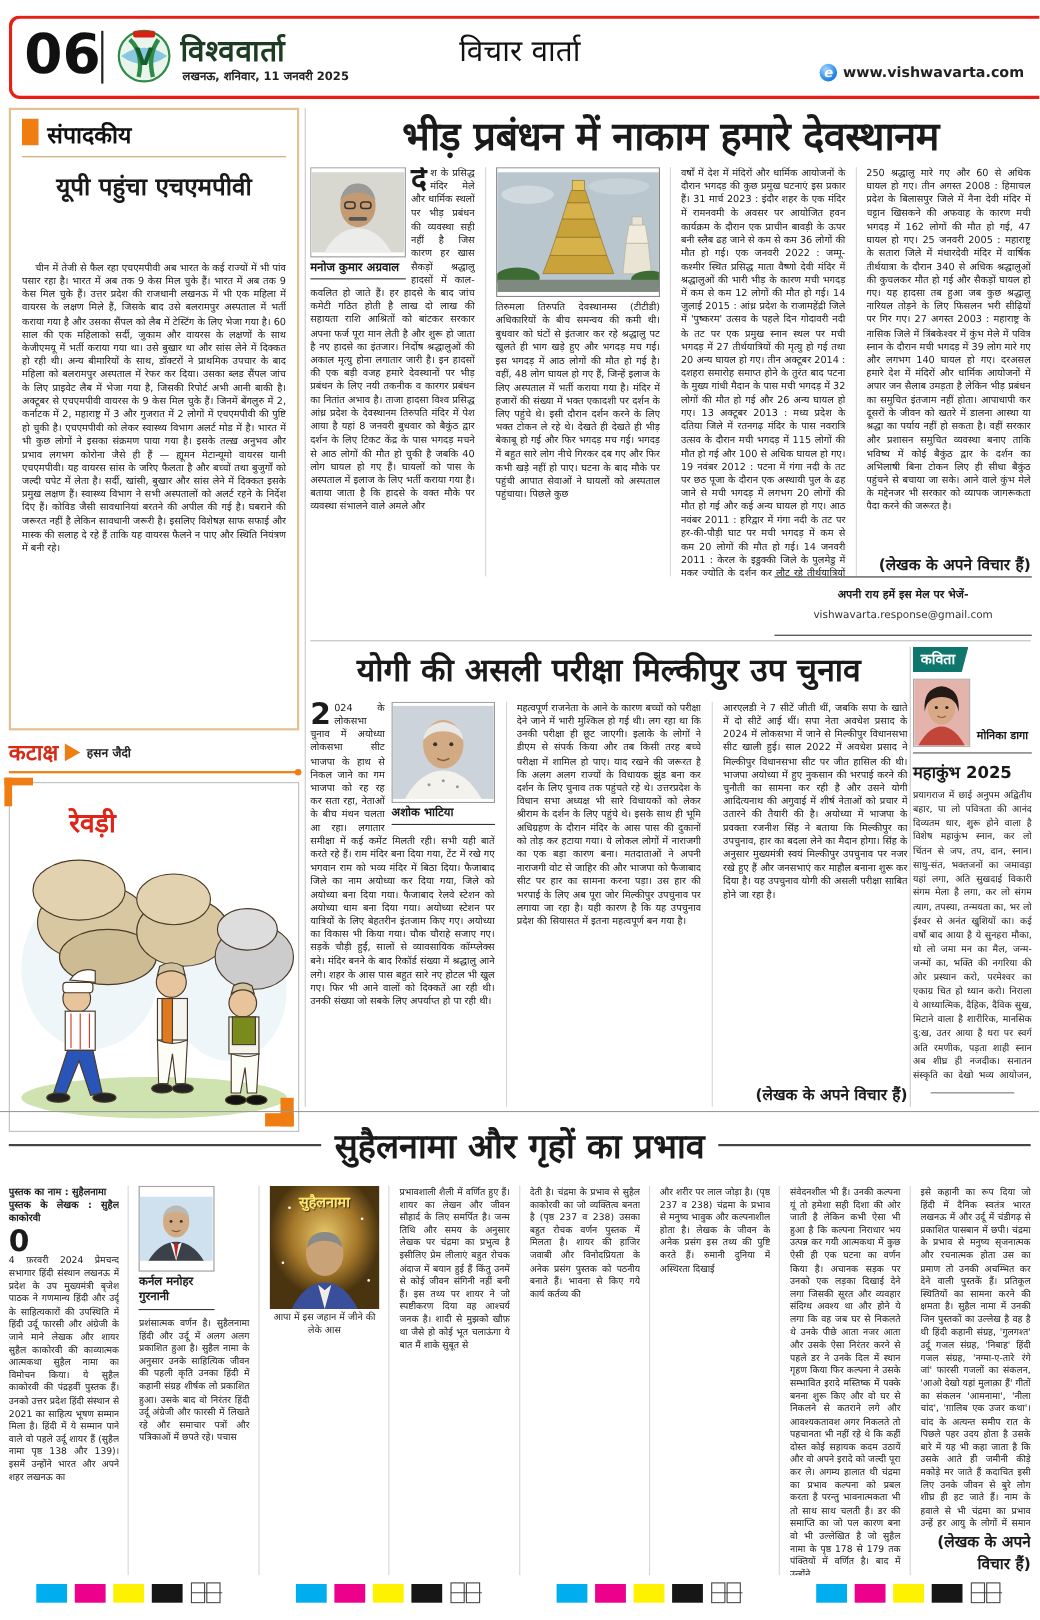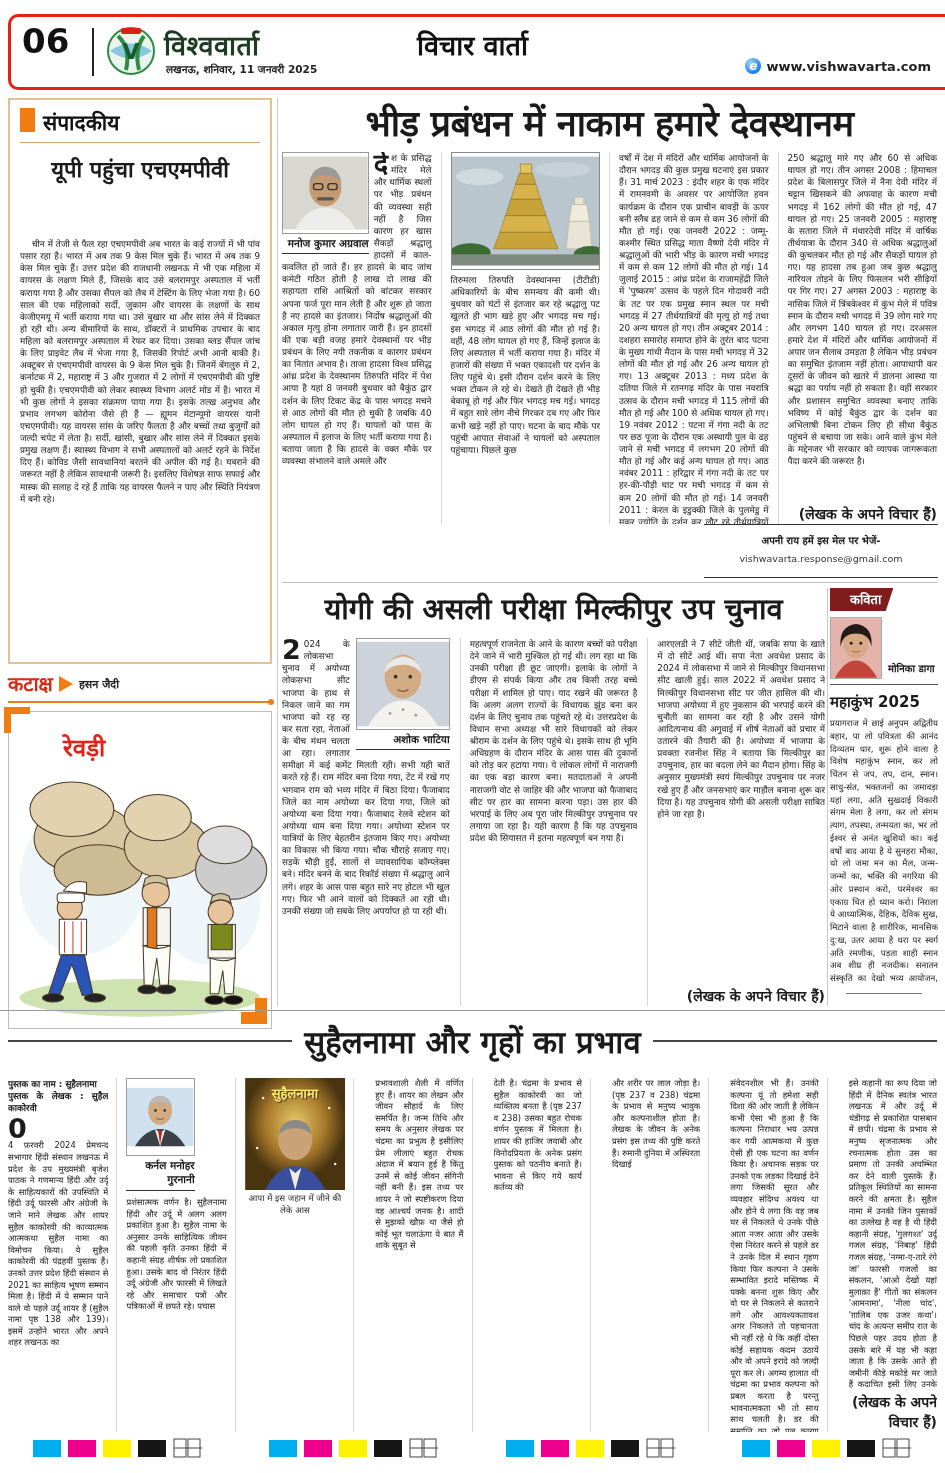--- a/index.html
+++ b/index.html
@@ -7,32 +7,32 @@
   .page {
     position:relative; width:945px; height:1473px; margin:0 auto;
     background:#fff; overflow:hidden;
     font-family:"DejaVu Sans", sans-serif; color:#1a1a1a;
   }
   
   .masthead-frame {
     position:absolute; left:8px; top:14px; width:960px; height:76px;
     border:3px solid #e81f15; border-radius:10px 0 0 10px; border-right:none;
   }
-  .pageno { position:absolute; left:22px; top:24px; font-size:34px; font-weight:bold; color:#111; line-height:1; }
+  .pageno { position:absolute; left:22px; top:24px; font-size:50px; font-weight:bold; color:#111; line-height:1; }
   .head-divider { position:absolute; left:92px; top:28px; width:2px; height:48px; background:#222; }
   .logo-globe { position:absolute; left:106px; top:26px; width:50px; height:50px; }
   .brand { position:absolute; left:164px; top:26px; font-size:27px; font-weight:bold; color:#1d3a22; letter-spacing:.5px; }
   .dateline { position:absolute; left:166px; top:62px; font-size:10.5px; font-weight:bold; color:#222; }
-  .section-title { position:absolute; left:0; right:0; top:26px; text-align:center; font-size:27px; font-weight:bold; color:#111; }
+  .section-title { position:absolute; left:0; right:0; top:26px; text-align:center; font-size:27px; font-weight:normal; color:#111; }
   .website { position:absolute; right:14px; top:58px; font-size:13px; font-weight:bold; color:#222; text-decoration:none; display:flex; align-items:center; gap:5px; }
   .e-icon { width:16px; height:16px; border-radius:50%; background:radial-gradient(circle at 35% 30%, #9fd4ff, #1a7fe8 70%); color:#fff; font-size:12px; font-weight:bold; font-style:italic; display:flex; align-items:center; justify-content:center; }
   
   .bodytext { font-size:8.8px; line-height:1.38; text-align:justify; color:#1b1b1b; }
   .dropcap { float:left; font-size:27px; line-height:23px; font-weight:bold; padding:0 3px 0 0; }
-  .byline { font-weight:bold; text-align:right; font-size:10.5px; padding:2px 0 3px; border-bottom:1.5px solid #333; margin-bottom:4px; }
+  .byline { font-weight:bold; text-align:left; font-size:10.5px; padding:2px 0 3px; border-bottom:1.5px solid #333; margin-bottom:4px; }
   .closing { font-weight:bold; font-size:14px; text-align:right; padding-top:2px; }
   .vrule { position:absolute; width:1px; background:#c9c9c9; }
   .hrule { position:absolute; height:1px; background:#bfbfbf; }
   
   .editorial { position:absolute; left:8px; top:98px; width:264px; height:566px; border:2px solid #e3c193; background:#fff; padding:8px 10px; }
   .ed-head { display:flex; align-items:flex-start; gap:8px; border-bottom:1px solid #caa36d; padding-bottom:6px; }
   .ed-block { width:15px; height:24px; background:#f07d12; }
   .ed-label { font-size:21px; font-weight:bold; color:#111; }
   .ed-headline { text-align:center; font-size:22px; font-weight:bold; padding:10px 0 8px; }
   .ed-body { height:456px; overflow:hidden; }
@@ -63,35 +63,35 @@
   .feedback .fe { font-size:9.5px; color:#333; text-decoration:none; }
   
   .a2-headline { position:absolute; left:282px; top:588px; width:543px; text-align:center; font-size:29px; font-weight:bold; }
   .a2-cols { position:absolute; left:282px; top:638px; width:543px; height:368px; display:flex; gap:10px; }
   .a2-cols .col { display:flex; flex-direction:column; }
   .a2-cols .coltext { flex:1; overflow:hidden; }
   .a2-fig { float:right; width:56%; margin:0 0 3px 6px; }
   .a2-fig svg { width:100%; height:92px; display:block; border:1px solid #999; }
   
   .poem { position:absolute; left:830px; top:588px; width:108px; }
-  .poem-label { display:inline-block; background:#7f1d1d; color:#fff; font-size:13px; font-weight:bold; padding:2px 12px 3px 20px; clip-path:polygon(0 0,100% 0,88% 100%,0 100%); }
+  .poem-label { display:inline-block; background:#0f766e; color:#fff; font-size:13px; font-weight:bold; padding:2px 12px 3px 7px; clip-path:polygon(0 0,100% 0,88% 100%,0 100%); }
   .poem-head { display:flex; align-items:flex-end; gap:6px; margin-top:6px; }
   .poem-head svg { width:52px; height:62px; border:1px solid #aaa; }
   .poem-author { font-size:10px; font-weight:bold; padding-bottom:4px; }
   .poem-title { font-size:15px; font-weight:bold; border-top:1px solid #555; margin-top:5px; padding-top:6px; }
   .poem-body { margin-top:6px; font-size:8.5px; line-height:1.5; text-align:justify; height:268px; overflow:hidden; }
   .poem-endrule { width:70%; height:1px; background:#777; margin:8px auto 0; }
   
   .a3-sep { position:absolute; left:0; top:1010px; width:945px; height:1px; background:#9a9a9a; }
   .a3-headrow { position:absolute; left:8px; top:1020px; width:929px; display:flex; align-items:center; gap:12px; }
   .a3-headrow .line { flex:1; height:2px; background:#444; }
   .a3-headline { font-size:31px; font-weight:bold; white-space:nowrap; }
   .a3-cols { position:absolute; left:8px; top:1078px; width:929px; height:354px; display:flex; gap:8px; }
   .a3-cols .col { display:flex; flex-direction:column; font-size:8.4px; }
-  .a3-cols .coltext { flex:1; overflow:hidden;margin-left:12px; }
+  .a3-cols .coltext { flex:1; overflow:hidden; }
   .bookline { font-weight:bold; font-size:8.8px; }
   .a3-fig { float:left; width:68%; margin:0 4px 2px 0; }
   .a3-fig svg { width:100%; height:78px; display:block; border:1px solid #999; }
   .cover-fig { position:relative; width:100%; margin-bottom:3px; }
   .cover-fig svg { width:100%; height:112px; display:block; }
   .cover-title { position:absolute; left:0; top:7px; width:100%; text-align:center; color:#ffe96b; font-size:13px; font-weight:bold; text-shadow:1px 1px 1px #432; }
   .cover-caption { font-size:8.6px; text-align:center; margin-bottom:3px; }
   
   .marks { position:absolute; left:0; top:1438px; width:945px; display:flex; justify-content:space-around; }
   .cluster { display:flex; align-items:center; gap:7px; }

